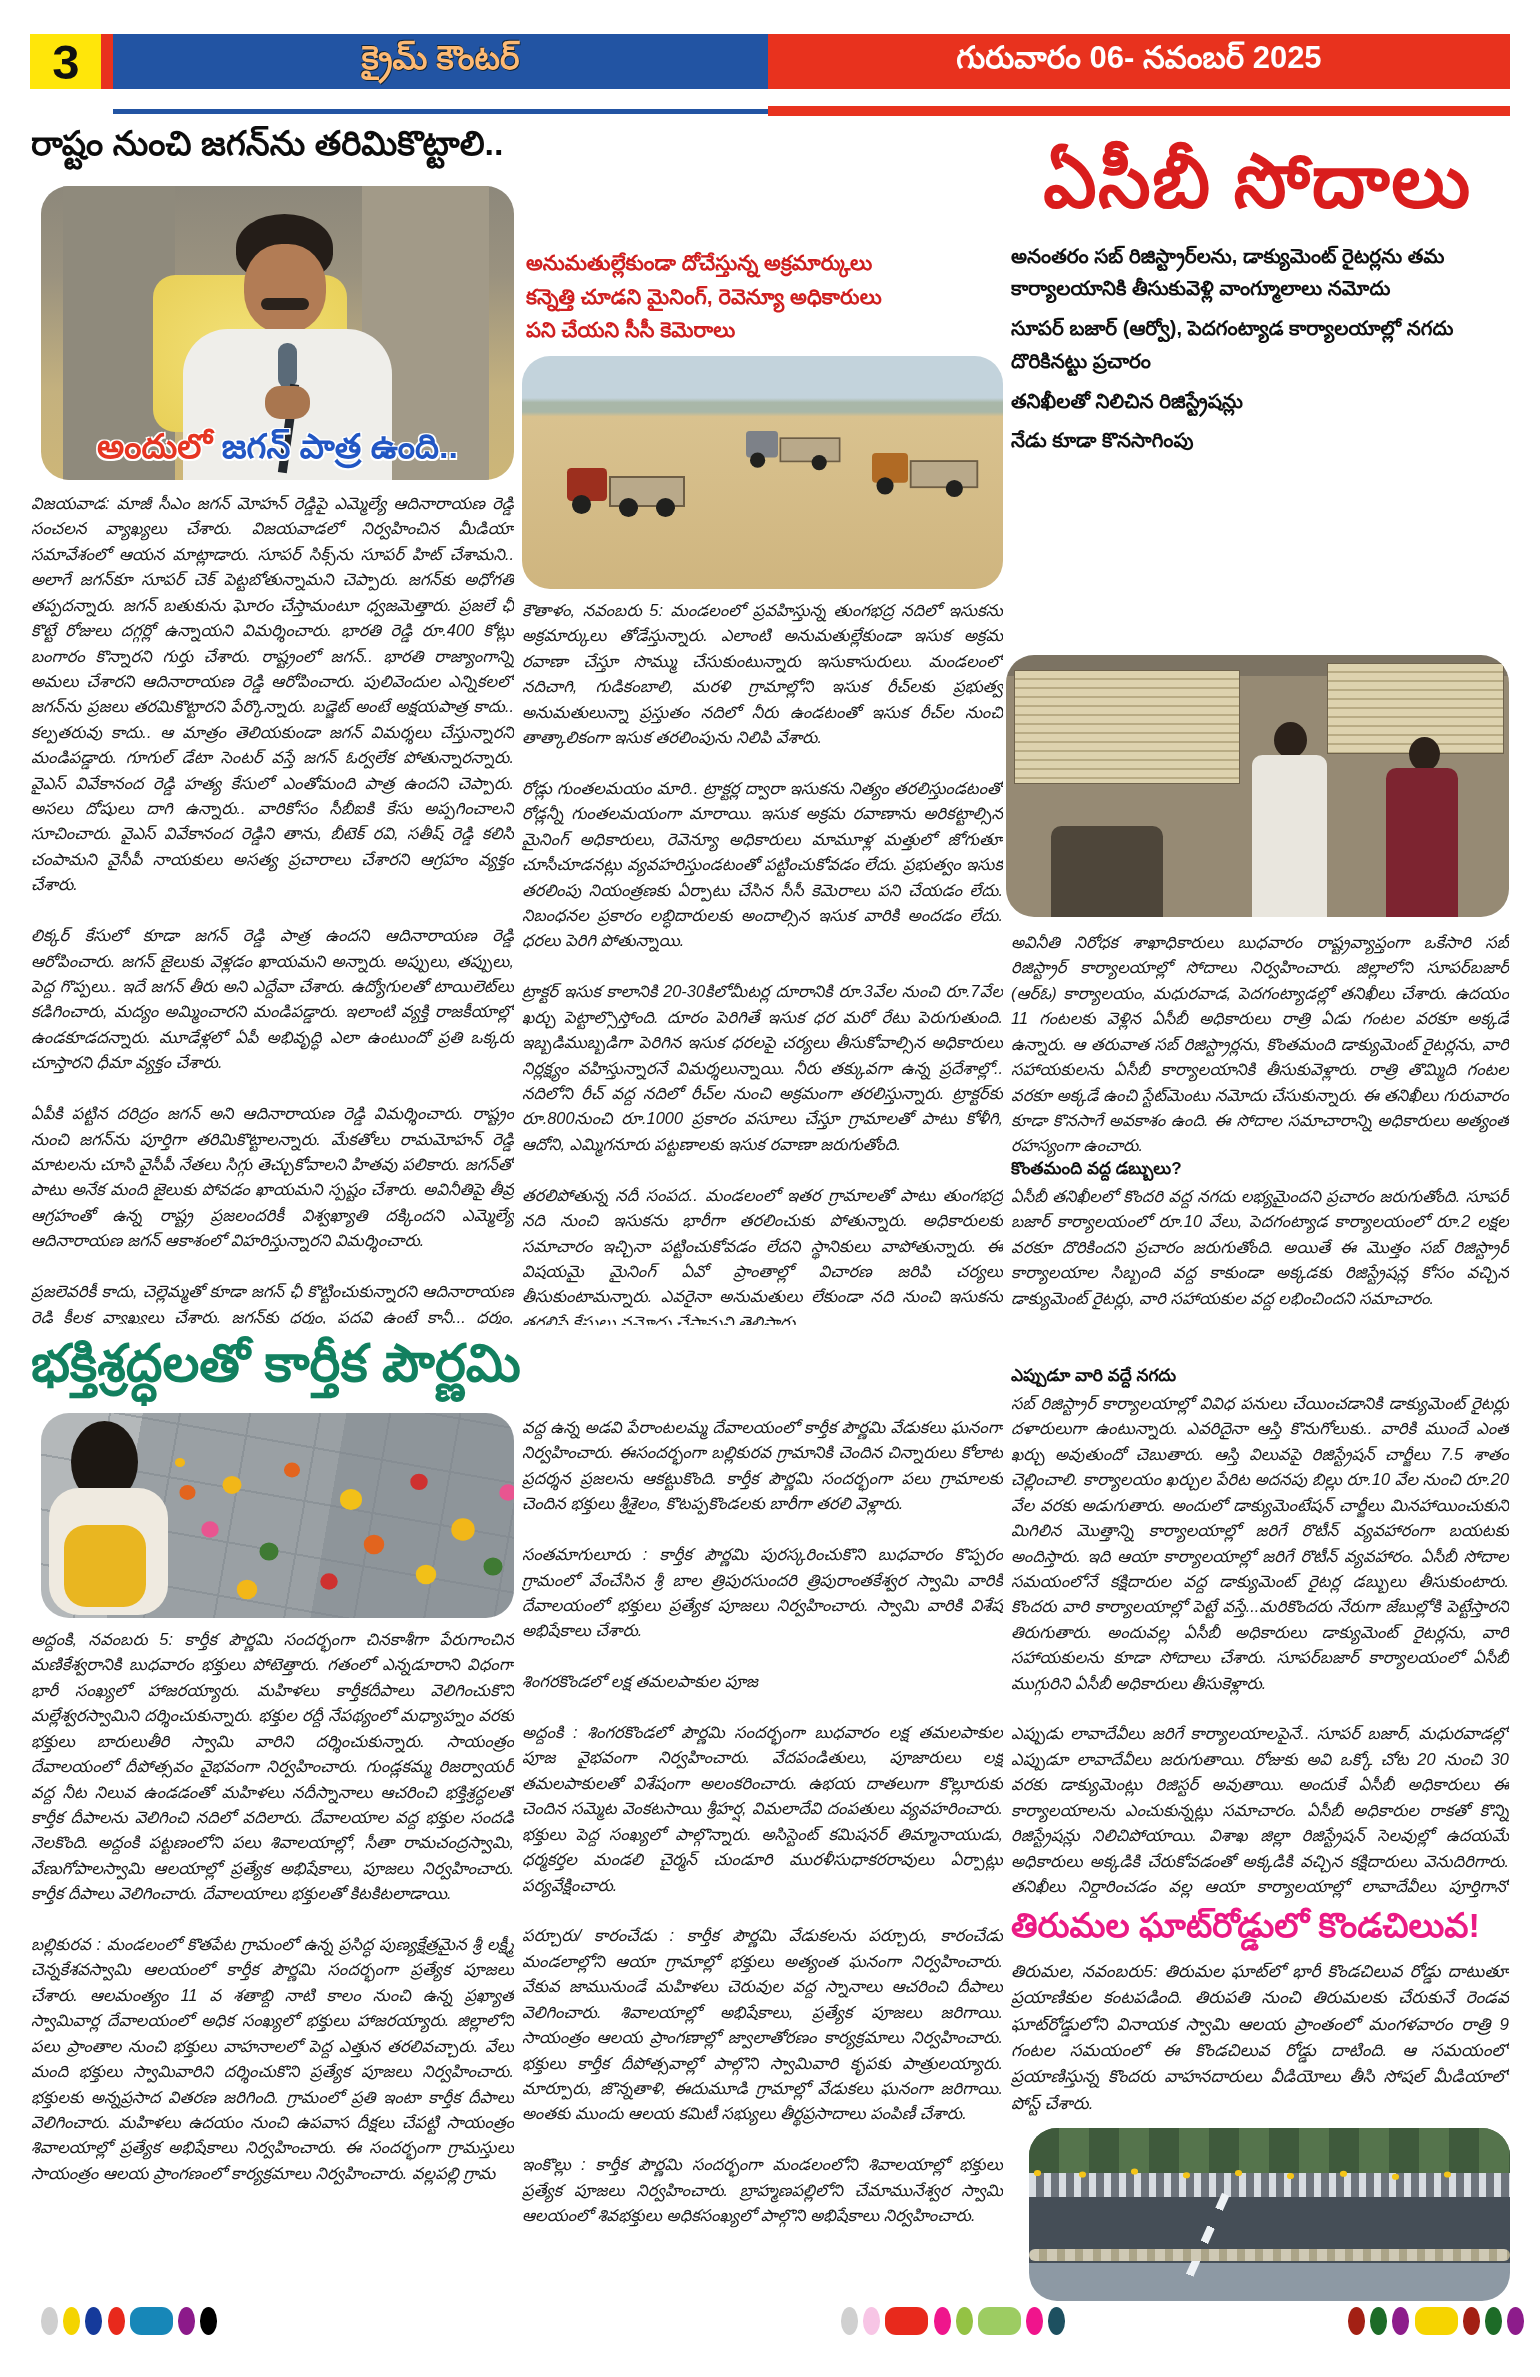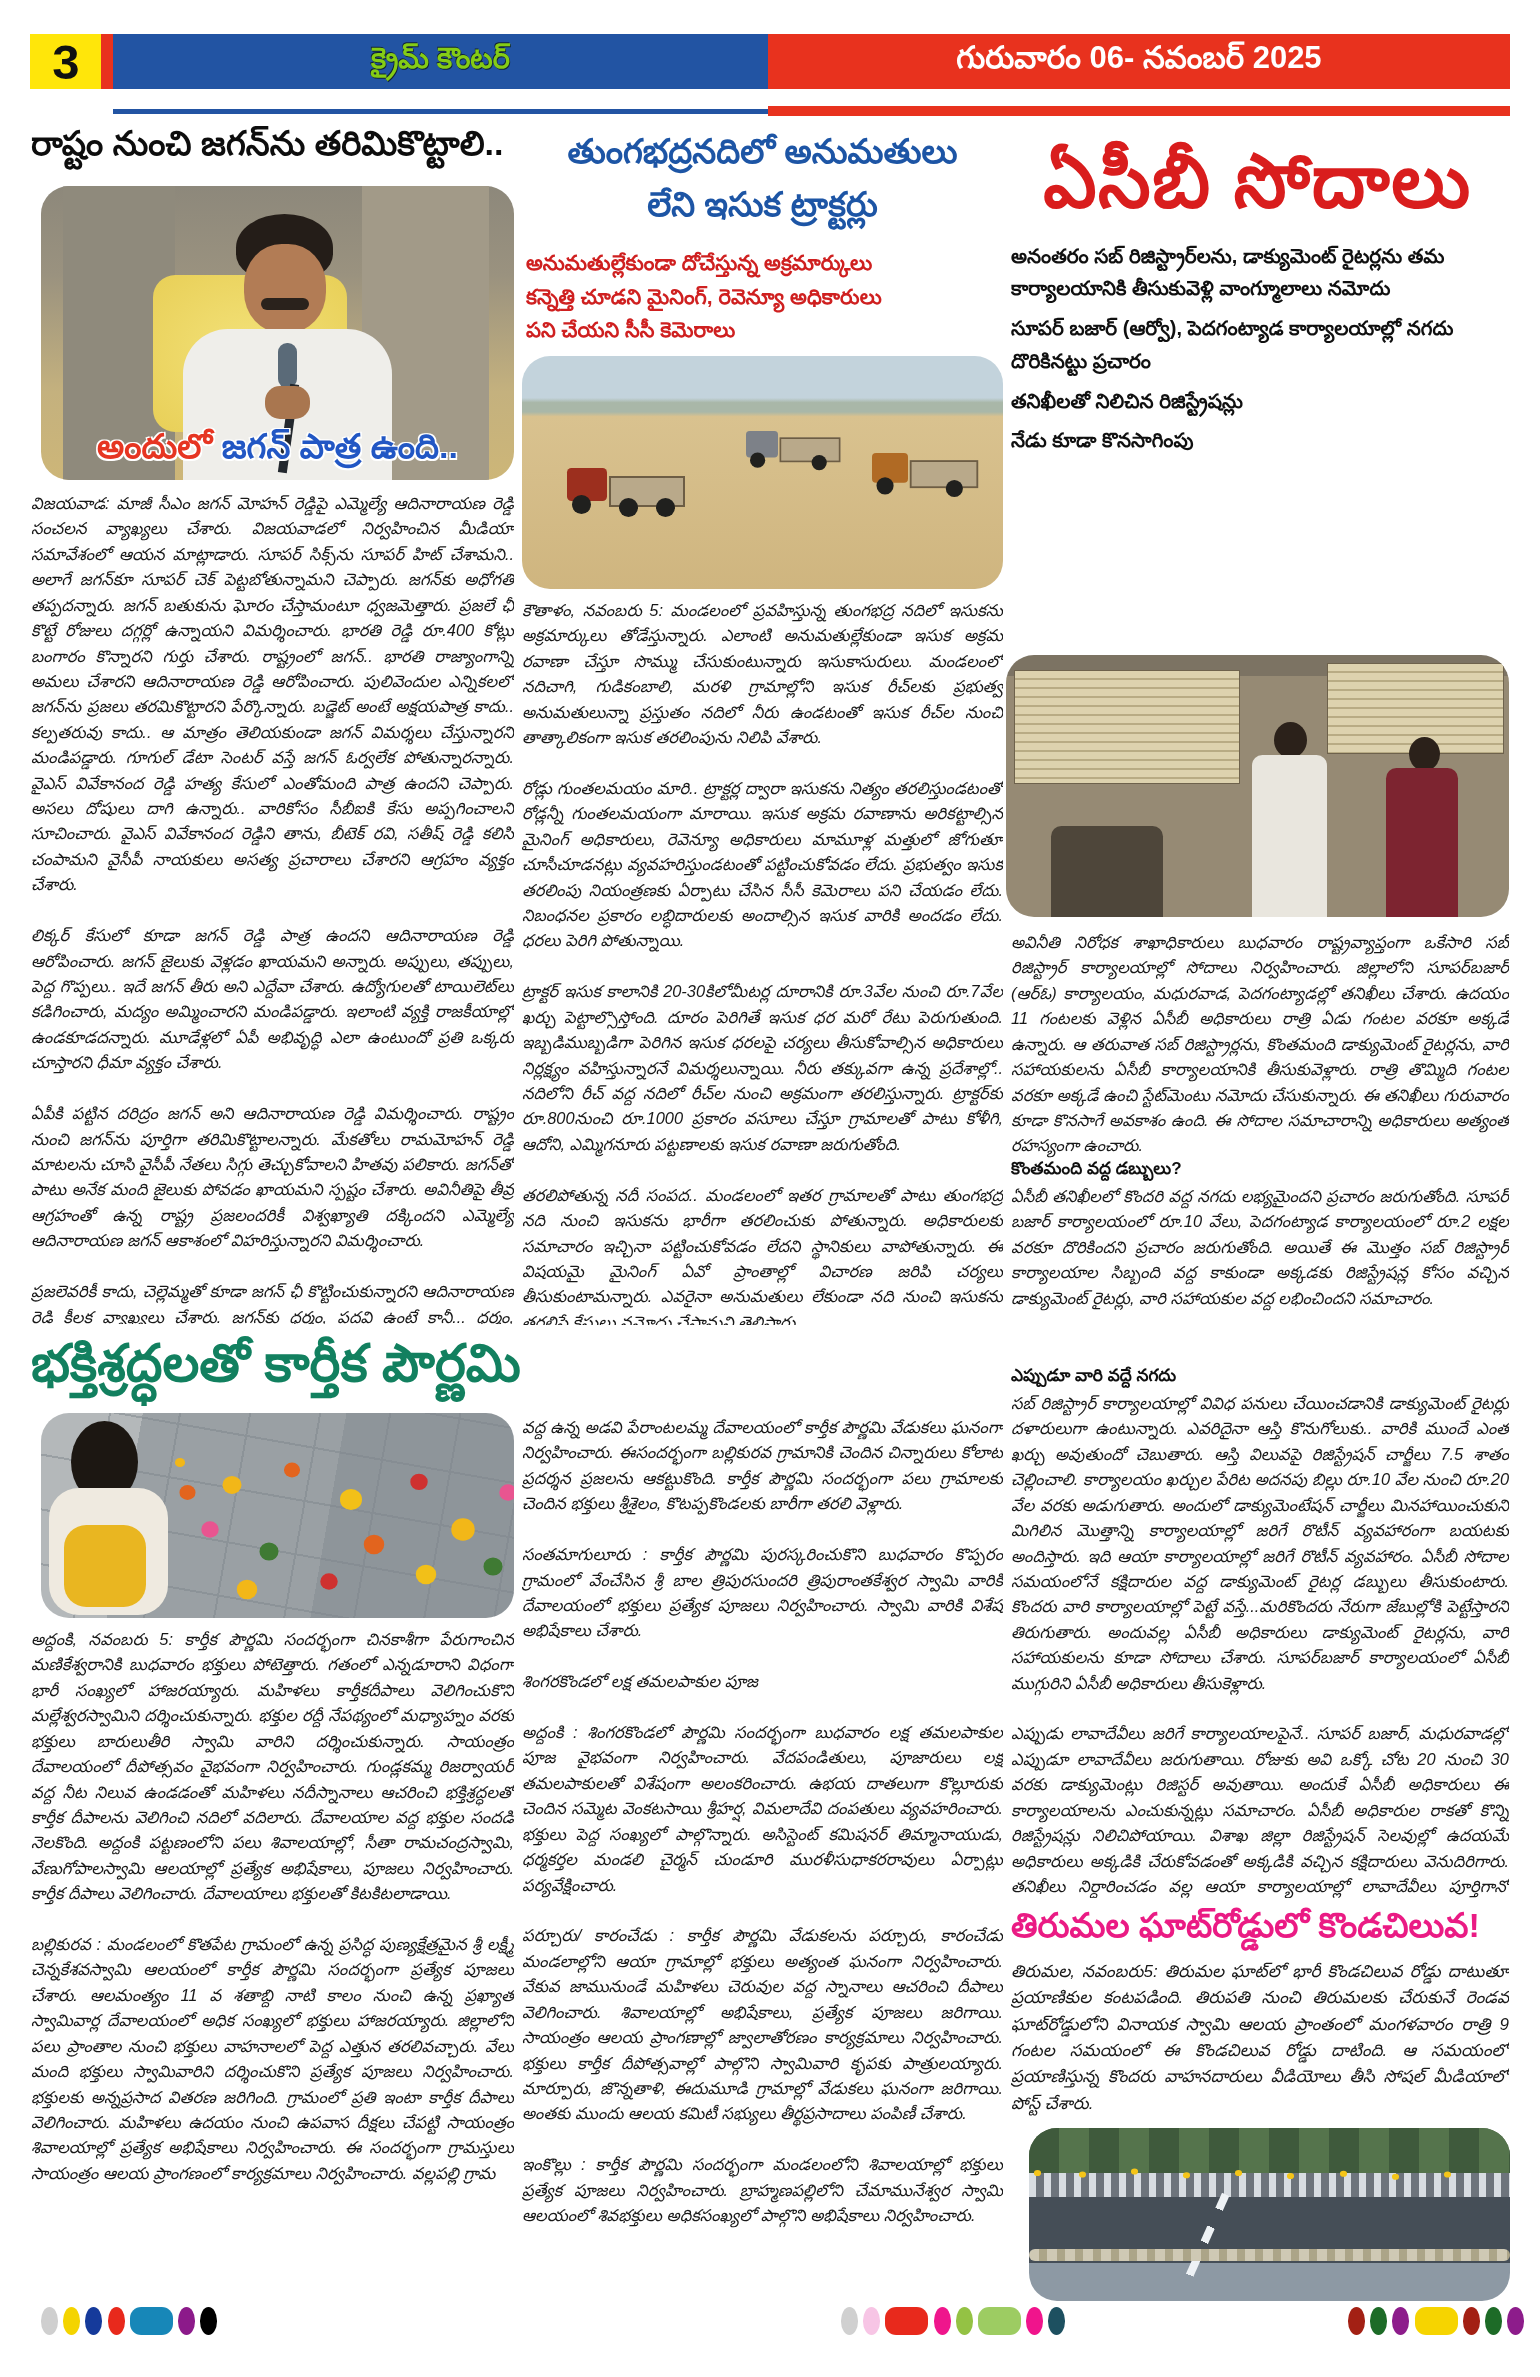--- a/index.html
+++ b/index.html
@@ -4,21 +4,21 @@
 <style>
   html,body{margin:0;padding:0;background:#e8e8e8;}
   #page{position:relative;width:1541px;height:2377px;background:#ffffff;overflow:hidden;
         font-family:"Liberation Sans", sans-serif;color:#141414;}
   .abs{position:absolute;}
   
   .pagenum{left:30px;top:34px;width:72px;height:55px;background:#ffe60a;display:flex;align-items:center;justify-content:center;
            font-size:49px;font-weight:bold;color:#111;}
   .red-sliver{left:101px;top:34px;width:12px;height:55px;background:#e8321e;}
   .mast-blue{left:113px;top:34px;width:655px;height:55px;background:#2254a3;display:flex;align-items:center;justify-content:center;}
-  .mast-blue span{color:#84cc16;font-size:29px;font-weight:bold;text-shadow:0.7px 0.7px 0 #123,-0.7px -0.7px 0 #123;}
+  .mast-blue span{color:#fdba74;font-size:33px;font-weight:bold;text-shadow:0.7px 0.7px 0 #123,-0.7px -0.7px 0 #123;}
   .mast-red{left:768px;top:34px;width:742px;height:55px;background:#e8321e;display:flex;align-items:center;justify-content:center;}
   .mast-red span{color:#ffffff;font-size:31px;font-weight:bold;}
   .rule-blue{left:113px;top:109px;width:655px;height:5.2px;background:#2254a3;}
   .rule-red{left:768px;top:106px;width:742px;height:10.4px;background:#e8321e;}
   
   .h-left{left:31px;top:124px;width:483px;font-size:34px;font-weight:bold;color:#0d0d0d;line-height:1.15;}
   .h-mid{left:522px;top:125px;width:481px;text-align:center;color:#1d55a5;font-weight:bold;font-size:34px;line-height:1.55;}
   .deck-red{left:526px;top:246px;width:477px;color:#cf2020;font-weight:bold;font-size:21px;line-height:1.6;text-align:justify;}
   .h-acb{left:1006px;top:119px;width:503px;text-align:center;color:#d91d1d;font-weight:bold;font-size:75px;letter-spacing:1.5px;margin-top:19px;}
   .deck-acb{left:1011px;top:240px;width:498px;color:#101010;font-weight:bold;font-size:20px;line-height:1.62;}
@@ -118,24 +118,20 @@
     </div>
   </div>
   <div class="abs body-txt" style="left:31px;top:491px;width:483px;height:833px;">విజయవాడ: మాజీ సీఎం జగన్ మోహన్ రెడ్డిపై ఎమ్మెల్యే ఆదినారాయణ రెడ్డి సంచలన వ్యాఖ్యలు చేశారు. విజయవాడలో నిర్వహించిన మీడియా సమావేశంలో ఆయన మాట్లాడారు. సూపర్ సిక్స్‌ను సూపర్ హిట్ చేశామని.. అలాగే జగన్‌కూ సూపర్ చెక్ పెట్టబోతున్నామని చెప్పారు. జగన్‌కు అధోగతి తప్పదన్నారు. జగన్ బతుకును ఘోరం చేస్తామంటూ ధ్వజమెత్తారు. ప్రజలే ఛీ కొట్టే రోజులు దగ్గర్లో ఉన్నాయని విమర్శించారు. భారతి రెడ్డి రూ.400 కోట్లు బంగారం కొన్నారని గుర్తు చేశారు. రాష్ట్రంలో జగన్.. భారతి రాజ్యాంగాన్ని అమలు చేశారని ఆదినారాయణ రెడ్డి ఆరోపించారు. పులివెందుల ఎన్నికలలో జగన్‌ను ప్రజలు తరమికొట్టారని పేర్కొన్నారు. బడ్జెట్ అంటే అక్షయపాత్ర కాదు.. కల్పతరువు కాదు.. ఆ మాత్రం తెలియకుండా జగన్ విమర్శలు చేస్తున్నారని మండిపడ్డారు. గూగుల్ డేటా సెంటర్ వస్తే జగన్ ఓర్వలేక పోతున్నారన్నారు. వైఎస్ వివేకానంద రెడ్డి హత్య కేసులో ఎంతోమంది పాత్ర ఉందని చెప్పారు. అసలు దోషులు దాగి ఉన్నారు.. వారికోసం సీబీఐకి కేసు అప్పగించాలని సూచించారు. వైఎస్ వివేకానంద రెడ్డిని తాను, బీటెక్ రవి, సతీష్ రెడ్డి కలిసి చంపామని వైసీపీ నాయకులు అసత్య ప్రచారాలు చేశారని ఆగ్రహం వ్యక్తం చేశారు.
 
 లిక్కర్ కేసులో కూడా జగన్ రెడ్డి పాత్ర ఉందని ఆదినారాయణ రెడ్డి ఆరోపించారు. జగన్ జైలుకు వెళ్లడం ఖాయమని అన్నారు. అప్పులు, తప్పులు, పెద్ద గొప్పలు.. ఇదే జగన్ తీరు అని ఎద్దేవా చేశారు. ఉద్యోగులతో టాయిలెట్‌లు కడిగించారు, మద్యం అమ్మించారని మండిపడ్డారు. ఇలాంటి వ్యక్తి రాజకీయాల్లో ఉండకూడదన్నారు. మూడేళ్లలో ఏపీ అభివృద్ధి ఎలా ఉంటుందో ప్రతి ఒక్కరు చూస్తారని ధీమా వ్యక్తం చేశారు.
 
 ఏపీకి పట్టిన దరిద్రం జగన్ అని ఆదినారాయణ రెడ్డి విమర్శించారు. రాష్ట్రం నుంచి జగన్‌ను పూర్తిగా తరిమికొట్టాలన్నారు. మేకతోలు రామమోహన్ రెడ్డి మాటలను చూసి వైసీపీ నేతలు సిగ్గు తెచ్చుకోవాలని హితవు పలికారు. జగన్‌తో పాటు అనేక మంది జైలుకు పోవడం ఖాయమని స్పష్టం చేశారు. అవినీతిపై తీవ్ర ఆగ్రహంతో ఉన్న రాష్ట్ర ప్రజలందరికీ విశ్వఖ్యాతి దక్కిందని ఎమ్మెల్యే ఆదినారాయణ జగన్ ఆకాశంలో విహరిస్తున్నారని విమర్శించారు.
 
 ప్రజలెవరికీ కాదు, చెల్లెమ్మతో కూడా జగన్ ఛీ కొట్టించుకున్నారని ఆదినారాయణ రెడ్డి కీలక వ్యాఖ్యలు చేశారు. జగన్‌కు ధర్మం, పదవి ఉంటే కానీ... ధర్మం, న్యాయం అవసరం లేదని ఆరోపించారు. అందుకే పద్ధతి లేకుండా మాట్లాడుతున్నారని విమర్శించారు. ధర్మ సమస్యతో కూడిన ప్రశ్నలను ఎదుర్కొంటున్నారు... ధర్మ విభక్తి జగన్ ది అని విమర్శించారు. మోదీ మూడు సార్లు ప్రధాని కావడంతో దేశానికి విశ్వఖ్యాతి దక్కిందని ఎమ్మెల్యే ఆదినారాయణ రెడ్డి పేర్కొన్నారు.</div>
 
-  <div class="abs h-mid">
-    <div>తుంగభద్రనదిలో అనుమతులు</div>
-    <div>లేని ఇసుక ట్రాక్టర్లు</div>
-  </div>
   <div class="abs deck-red">
     <div>అనుమతుల్లేకుండా దోచేస్తున్న అక్రమార్కులు</div>
     <div>కన్నెత్తి చూడని మైనింగ్, రెవెన్యూ అధికారులు</div>
     <div>పని చేయని సీసీ కెమెరాలు</div>
   </div>
   <div class="abs photo tractors">
     <div class="tr-unit" style="left:45px;top:112px;">
       <div class="tr-cab"></div>
       <div class="tr-trail"></div>
       <div class="tr-wheel" style="left:4.5px;top:27px;"></div>

